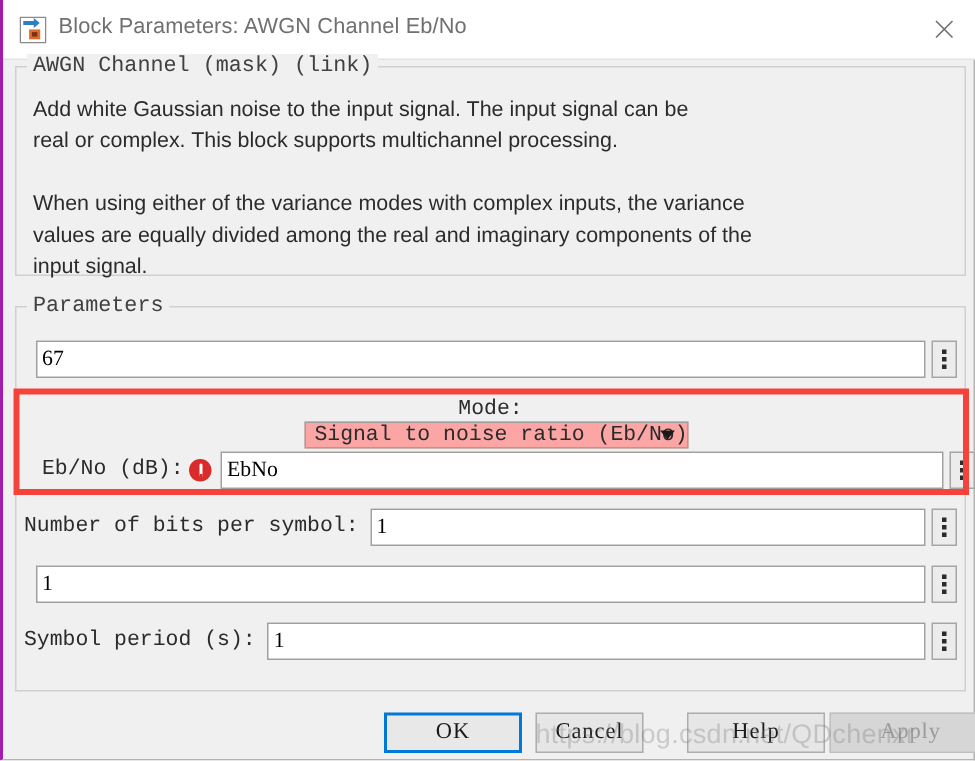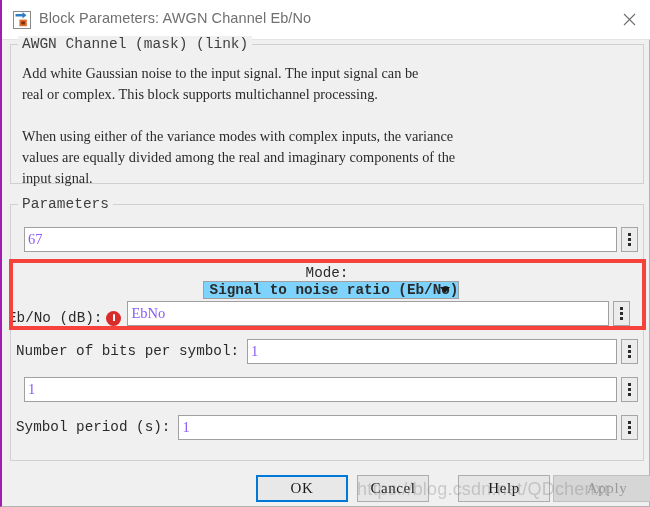--- a/index.html
+++ b/index.html
@@ -79,21 +79,21 @@
   }
 
   
   #desc-group  { left: 8px; top: 44px;  width: 634px; height: 140px; }
   #desc-legend { left: 16px; top: 36px; }
 
   .desc-text {
     position: absolute;
     left: 20px;
     width: 614px;
-    font-family: Liberation Serif, serif;
+    font-family: Liberation Sans, sans-serif;
     font-size: 14.3px;
     color: #2b2b2b;
     line-height: 21px;
     white-space: pre-wrap;
   }
   #desc-p1 { top: 63px; }
   #desc-p2 { top: 126px; }
 
   
   #param-group  { left: 8px; top: 204px; width: 634px; height: 257px; }
@@ -112,21 +112,21 @@
     color: #2b2b2b;
     white-space: nowrap;
   }
   .txtfield {
     box-sizing: border-box;
     height: 25px;
     background: #ffffff;
     border: 1px solid #a0a0a0;
     font-family: "Liberation Serif", "DejaVu Serif", serif;
     font-size: 14.5px;
-    color: #8b5cf6;
+    color: #000000;
     padding: 0 2px 0 3px;
     line-height: 23px;
     outline: none;
   }
   .dots-btn {
     box-sizing: border-box;
     width: 17px;
     height: 25px;
     background: #ececec;
     border: 1px solid #a6a6a6;
@@ -141,36 +141,35 @@
   .dots-btn i {
     display: block;
     width: 3px;
     height: 3px;
     background: #2b2b2b;
   }
 
   
   #row-seed   { left: 14px; top: 226px; width: 622px; }
   #row-mode   { left: 14px; top: 265px; width: 622px; flex-direction: column; }
-  #row-ebno   { left: 6px; top: 300px; width: 622px; align-items: flex-end; }
+  #row-ebno   { left: 26px; top: 300px; width: 622px; }
   #row-bits   { left: 14px; top: 338px; width: 622px; }
   #row-power  { left: 14px; top: 376px; width: 622px; }
   #row-period { left: 14px; top: 414px; width: 622px; }
 
   
   .combo {
     position: relative;
     box-sizing: border-box;
     height: 25px;
-    background: #7dd3fc;
+    background: #fca5a5;
     border: 1px solid #a0a0a0;
     display: flex;
     align-items: flex-end;
     flex: 1;
-    font-weight: bold;
   }
   .combo-value {
     font-family: "Liberation Mono", "DejaVu Sans Mono", monospace;
     font-size: 14.3px;
     color: #2b2b2b;
     padding-left: 6px;
     white-space: nowrap;
   }
   .combo-arrow {
     position: absolute;

